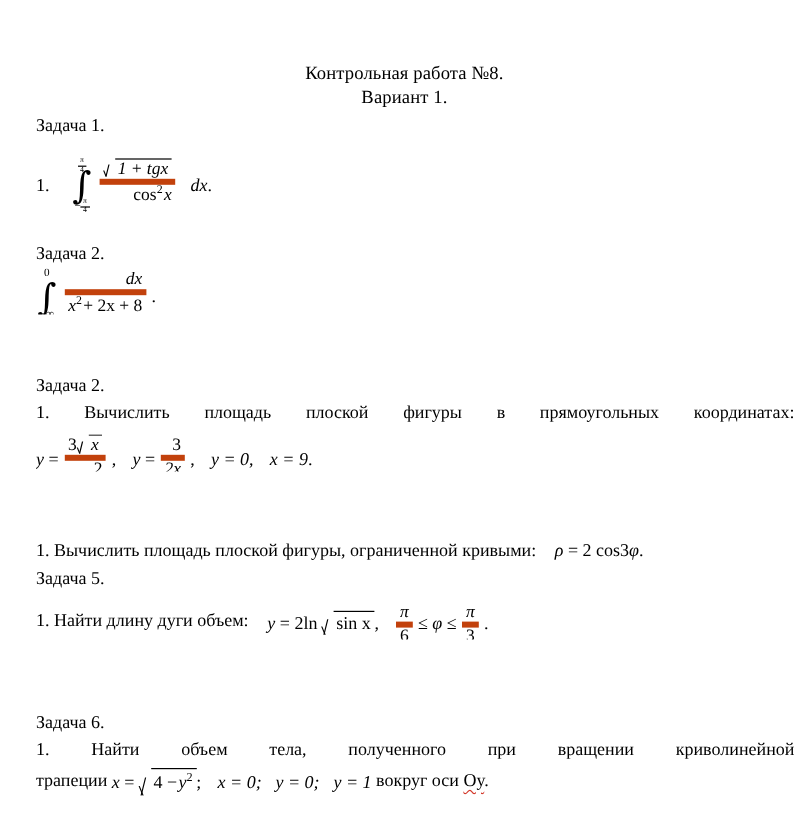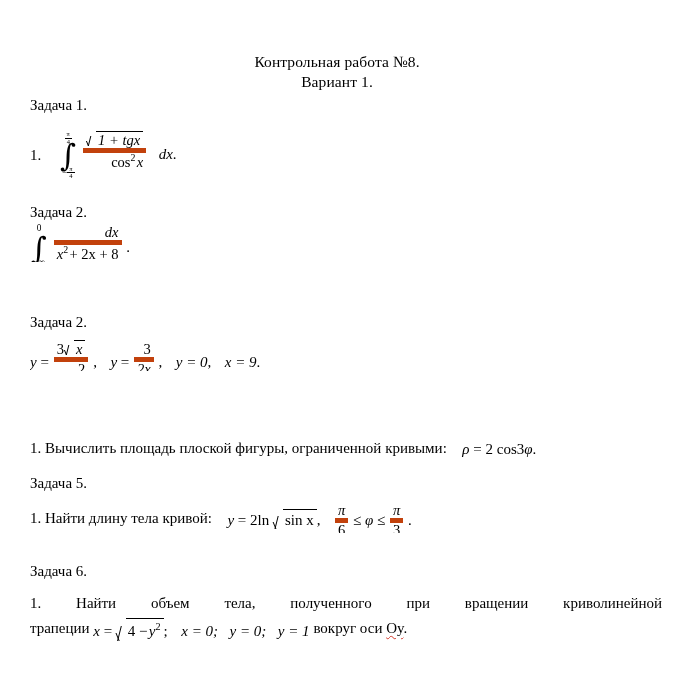--- a/index.html
+++ b/index.html
@@ -224,20 +224,24 @@
           <span class="n">dx</span>
           <span class="d"><span>x</span><sup class="exp">2</sup> <span class="up">+ 2x + 8</span></span>
         </span>
         <span class="up">.</span>
       </span>
     </div>
   </div>
 
   <div class="task" style="top:313px;">
     <div class="task-head">Задача 2.</div>
+    <div class="task-body justified" style="margin-top:3px;">
+      <span>1.</span>
+      <span>Вычислить площадь плоской фигуры в прямоугольных координатах:</span>
+    </div>
     <div class="task-body clip-row" style="height:31px; margin-top:8px;">
       <span class="math" style="vertical-align:top;">
         <span>y</span>
         <span class="up">=</span>
         <span class="frac">
           <span class="n"><span class="up">3</span><span class="sqrt"><span class="radicand">x</span></span></span>
           <span class="d"><span class="up">2</span></span>
         </span>
         <span class="up">,</span>
         <span style="display:inline-block;width:6px;"></span>
@@ -250,39 +254,39 @@
         <span class="up">,</span>
         <span style="display:inline-block;width:6px;"></span>
         <span>y = 0</span><span class="up">,</span>
         <span style="display:inline-block;width:6px;"></span>
         <span>x = 9</span><span class="up">.</span>
       </span>
     </div>
   </div>
 
   <div class="task" style="top:438px;">
-    <div class="task-body" style="margin-top:1px;">
+    <div class="task-body" style="margin-top:12px;">
       <span>1.</span>
       <span>Вычислить площадь плоской фигуры, ограниченной кривыми:</span>
       <span style="display:inline-block;width:8px;"></span>
       <span class="math">
         <span>ρ</span>
         <span class="up">=</span>
         <span class="up">2</span>
         <span class="up">cos3</span><span>φ</span><span class="up">.</span>
       </span>
     </div>
   </div>
 
   <div class="task" style="top:474px;">
     <div class="task-head">Задача 5.</div>
     <div class="task-body clip-row" style="margin-top:10px; height:30px;">
       <span style="display:inline-block; vertical-align:top; padding-top:6px;">
         <span>1.</span>
-        <span>Найти длину тела кривой:</span>
+        <span>Найти длину дуги объем:</span>
       </span>
       <span style="display:inline-block;width:8px;"></span>
       <span class="math" style="vertical-align:top;">
         <span style="display:inline-block; padding-top:6px;">
           <span>y</span>
           <span class="up">=</span>
           <span class="up">2</span><span class="up">ln</span>
           <span class="sqrt"><span class="radicand"><span class="up">sin x</span></span></span><span class="up">,</span>
         </span>
         <span style="display:inline-block;width:6px;"></span>
@@ -297,23 +301,23 @@
         </span>
         <span class="frac" style="vertical-align:top;">
           <span class="n">π</span>
           <span class="d"><span class="up">3</span></span>
         </span>
         <span style="display:inline-block; padding-top:6px;"><span class="up">.</span></span>
       </span>
     </div>
   </div>
 
-  <div class="task" style="top:562px;">
+  <div class="task" style="top:594px;">
     <div class="task-head">Задача 6.</div>
-    <div class="task-body justified" style="margin-top:13px;">
+    <div class="task-body justified" style="margin-top:3px;">
       <span>1.</span>
       <span>Найти объем тела, полученного при вращении криволинейной</span>
     </div>
     <div class="task-body" style="margin-top:5px;">
       <span>трапеции</span>
       <span class="math">
         <span>x</span>
         <span class="up">=</span>
         <span class="sqrt"><span class="radicand"><span class="up">4 −</span> <span>y</span><sup class="exp">2</sup></span></span><span class="up">;</span>
         <span style="display:inline-block;width:6px;"></span>

